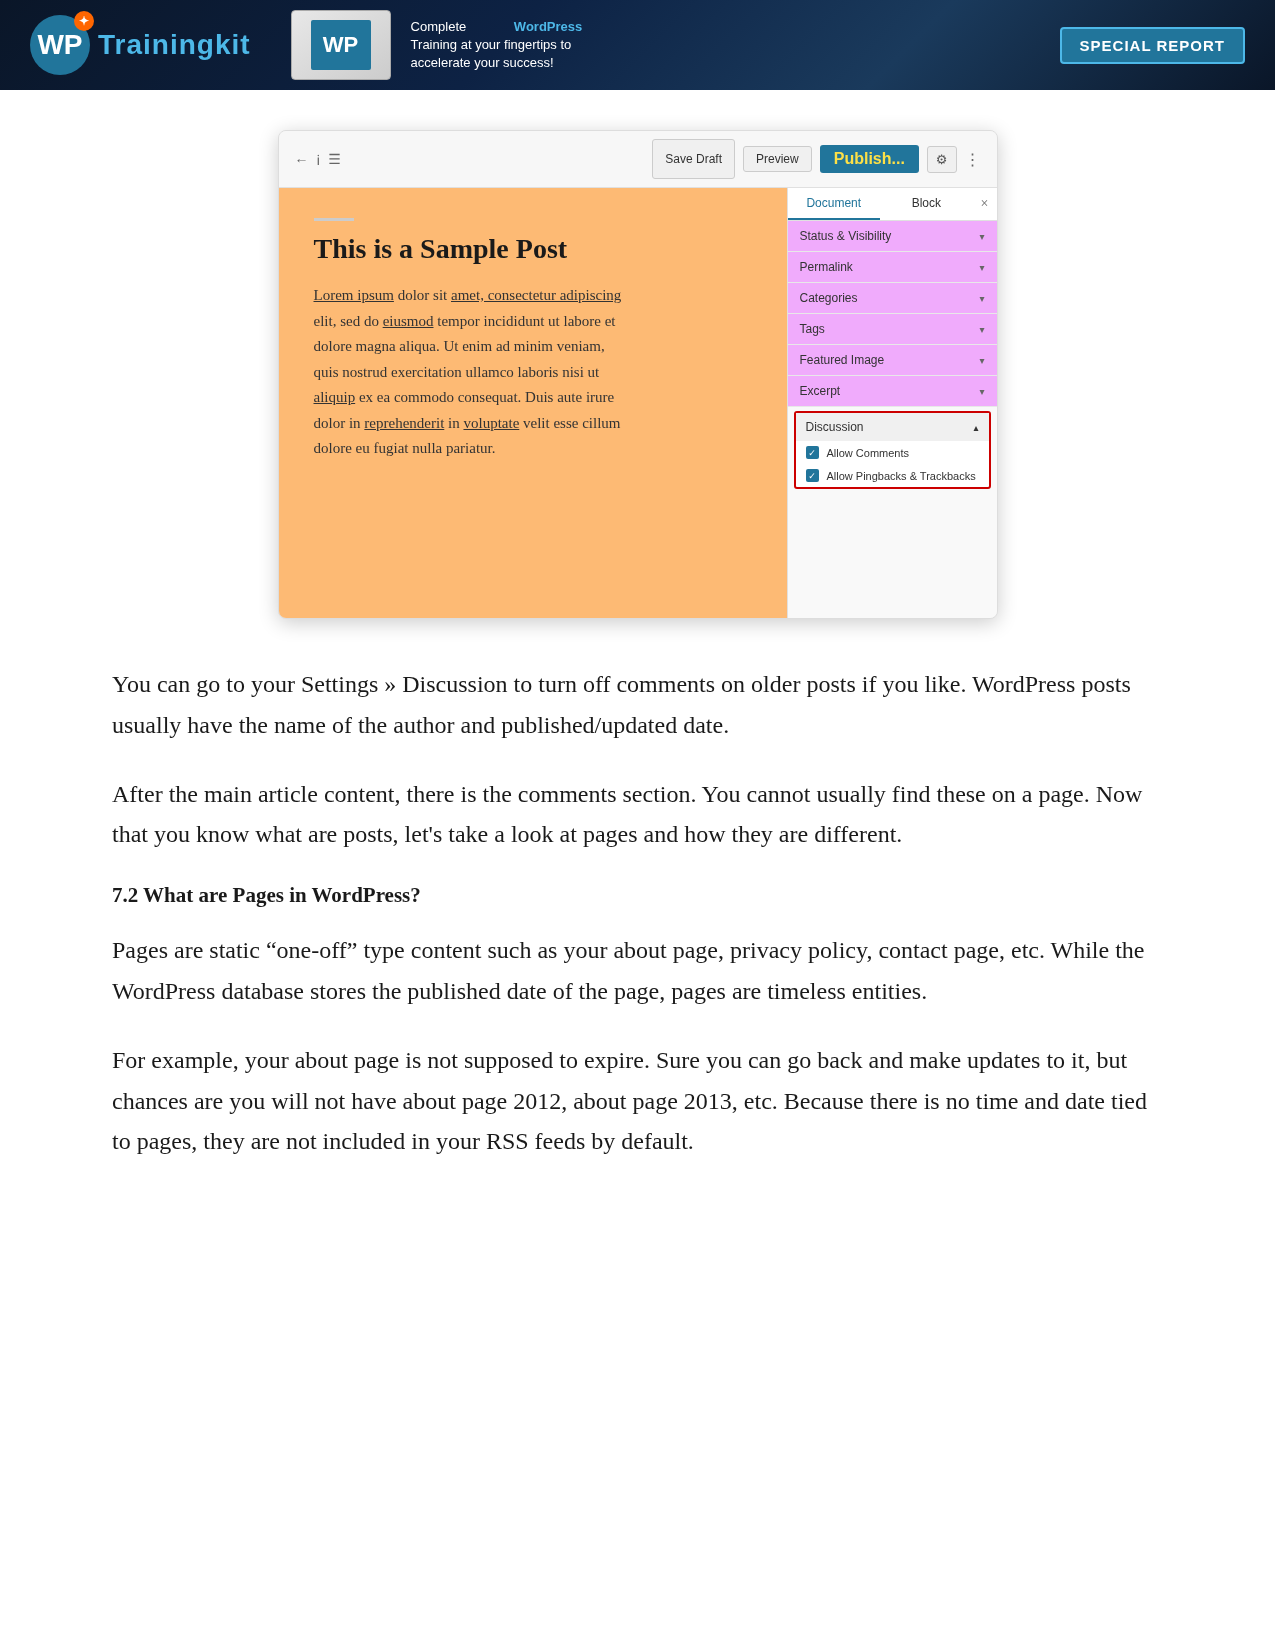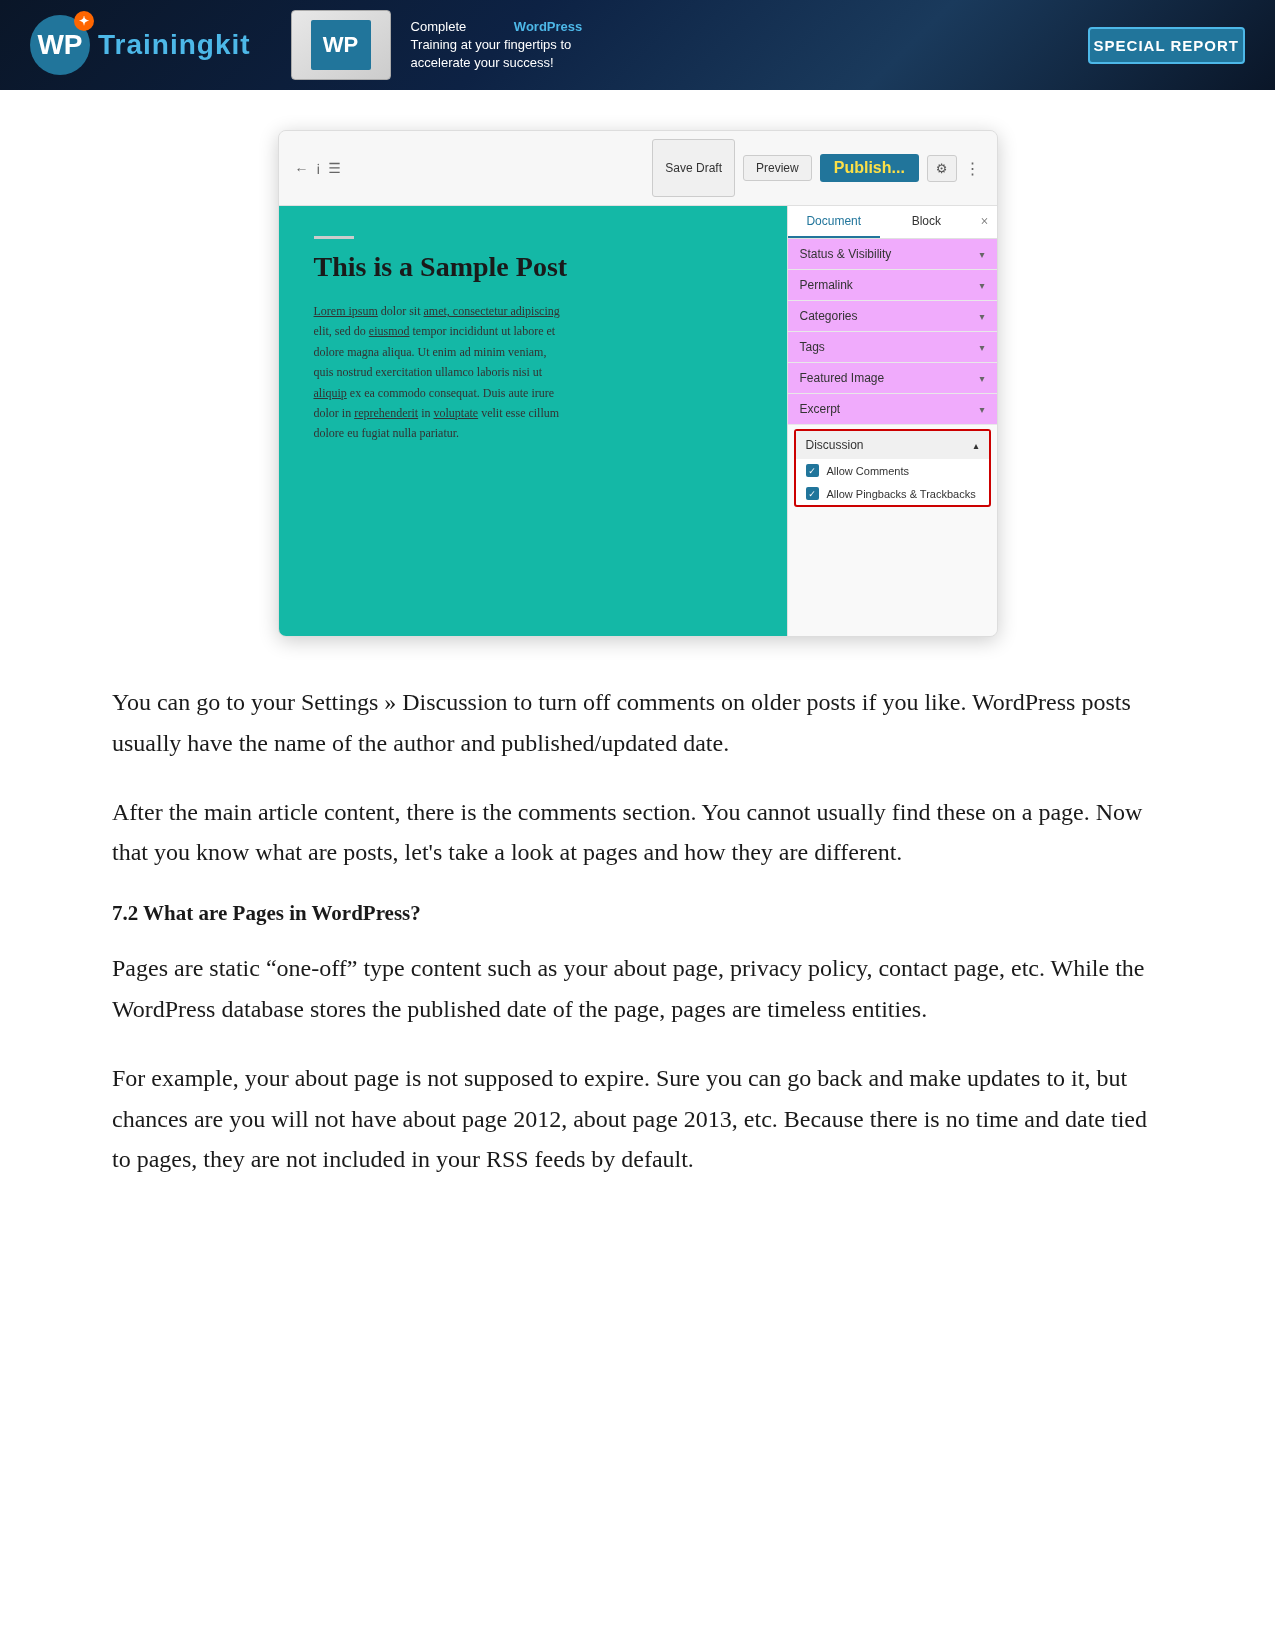--- a/index.html
+++ b/index.html
@@ -114,21 +114,21 @@
       margin-left: 44px;
     }
 
     .header-badge {
       margin-left: auto;
       background: #21759b;
       color: white;
       font-family: Arial, sans-serif;
       font-size: 15px;
       font-weight: bold;
-      padding: 8px 4px;
+      padding: 8px 18px;
       border-radius: 4px;
       letter-spacing: 1px;
       border: 2px solid #4db8e8;
     }
 
     
     .main-content {
       padding: 40px 112px 60px 112px;
       background: #ffffff;
       position: relative;
@@ -185,21 +185,21 @@
     .toolbar-actions {
       display: flex;
       align-items: center;
       gap: 8px;
     }
 
     .btn-save-draft {
       background: #f0f0f0;
       border: 1px solid #ccc;
       border-radius: 3px;
-      padding: 21px 12px;
+      padding: 12px 12px;
       font-size: 12px;
       color: #333;
       font-family: Arial, sans-serif;
     }
 
     .btn-preview {
       background: #f0f0f0;
       border: 1px solid #ccc;
       border-radius: 3px;
       padding: 5px 12px;
@@ -237,41 +237,41 @@
     }
 
     .screenshot-body {
       display: flex;
       height: 430px;
     }
 
     .editor-area {
       flex: 1;
       padding: 30px 35px;
-      background: #14b8a6;
+      background: #fdba74;
       overflow: hidden;
     }
 
     .post-title-line {
       width: 40px;
       height: 3px;
       background: #ccc;
       margin-bottom: 12px;
     }
 
     .post-title {
       font-size: 28px;
       font-weight: bold;
       color: #1a1a1a;
       margin-bottom: 18px;
       font-family: Georgia, serif;
     }
 
     .post-body-text {
-      font-size: 12px;
+      font-size: 15px;
       color: #333;
       line-height: 1.7;
       font-family: Georgia, serif;
     }
 
     .post-body-text .underline {
       text-decoration: underline;
     }
 
     .sidebar-panel {

